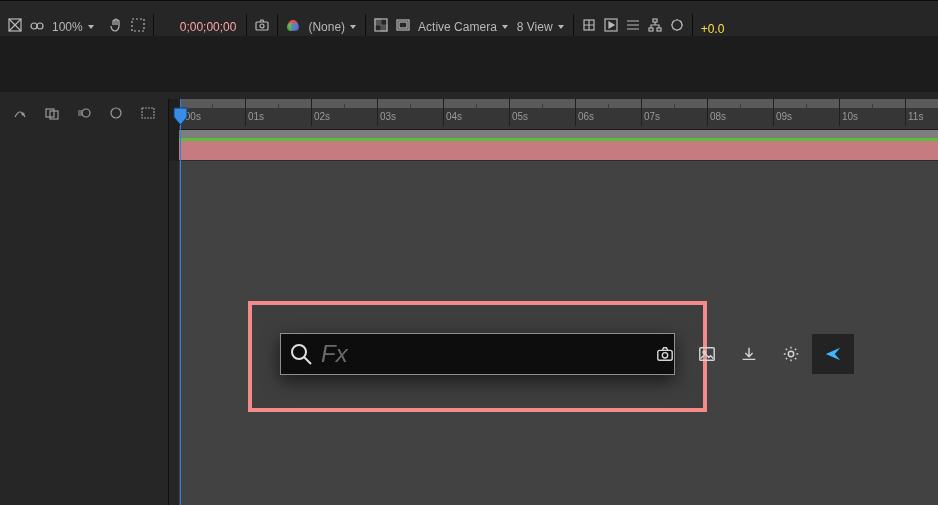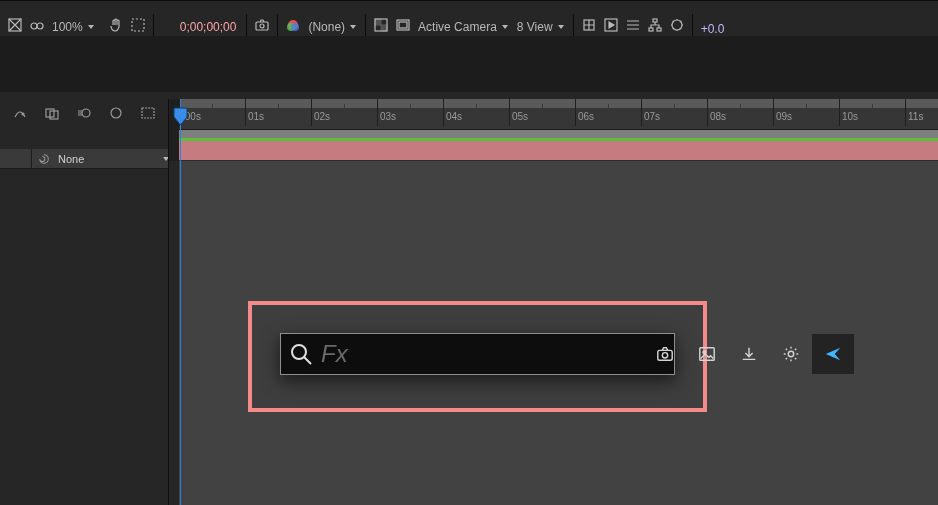--- a/index.html
+++ b/index.html
@@ -23,21 +23,21 @@
     cursor: pointer;
   }
   .chev { width: 8px; height: 8px; }
   .chev svg { width: 8px; height: 8px; display: block; }
   .timecode-box {
     display: inline-flex; align-items: center; padding: 2px 6px;
     color: #fca5a5;
     margin-left: 16px;
   }
   .resolution-sel { min-width: 44px; }
-  .blue { color: #c4b5fd; }
+  .blue { color: #fde047; }
   .toolbar-gap { width: 6px; }
 
   
   .panel {
     position: absolute; top: 36px; left: 0; right: 0; bottom: 0;
     background: #262626;
   }
   
   .panel-upper {
     position: absolute; top: 0; left: 0; right: 0; height: 56px;
@@ -346,34 +346,20 @@
     <div class="ruler-cell"><span>10s</span><span class="tick-half"></span></div>
     <div class="ruler-cell"><span>11s</span></div>
   </div>
 
 
   <div class="workarea-bar"></div>
   <div class="workarea-green"></div>
 
   <div class="layer-bar"></div>
 
-  <div class="layer-row">
-    <div class="left"></div>
-    <span class="swirl">
-      <svg viewBox="0 0 14 14" fill="none" stroke="#9a9a9a" stroke-width="1.2">
-          <path d="M7 2a5 5 0 1 1-5 5 3 3 0 1 0 3-3"></path>
-        </svg>
-    </span>
-    <span class="none">None</span>
-    <span class="chev chev2">
-      <svg viewBox="0 0 8 8" fill="#b8b8b8">
-          <path d="M1 2 L4 6 L7 2 Z"></path>
-        </svg>
-    </span>
-  </div>
 
   <div class="track-bg"></div>
 
   <div class="left-col-border"></div>
   <div class="ruler-left-dark"></div>
 
   <div class="playhead-line"></div>
   <div class="cti">
     <svg viewBox="0 0 15 22">
         <path d="M1 1 H14 V10 L7.5 18 L1 10 Z" fill="#3a8de6" stroke="#0f3e73" stroke-width="1"></path>

